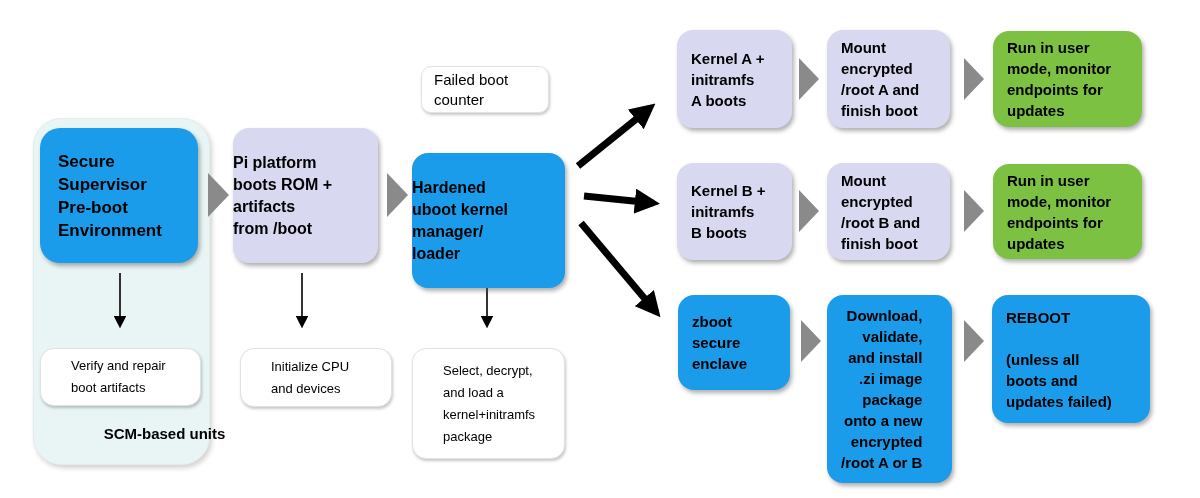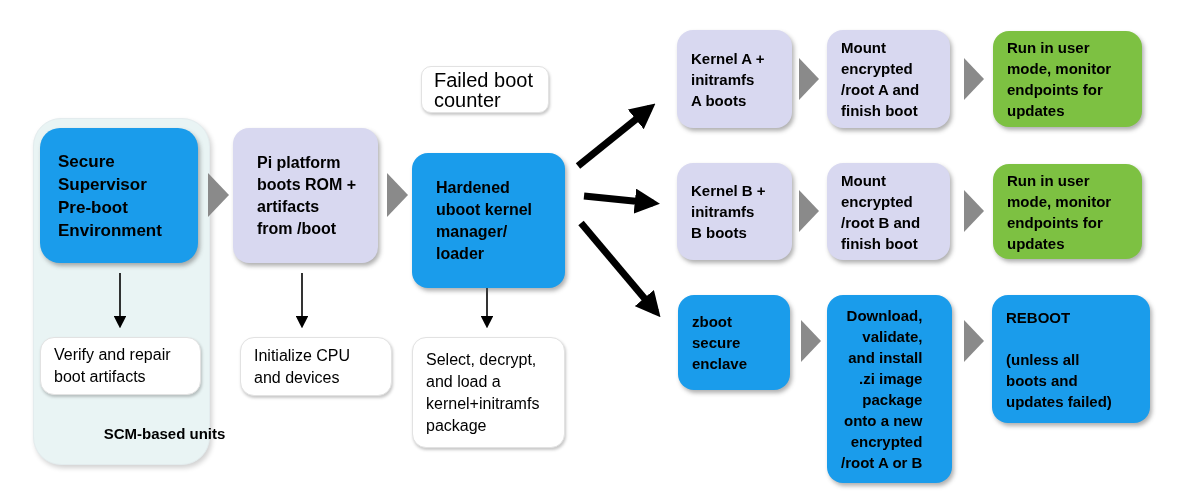--- a/index.html
+++ b/index.html
@@ -19,24 +19,24 @@
     box-shadow:2px 3px 4px rgba(80,80,80,0.45);
   }
   .blue{background:var(--blue,#1a9ceb);}
   .purple{background:var(--purple,#d8d8f0);}
   .green{background:var(--green,#7dc142);}
   .white{
     background:#fff;font-weight:400;border:1px solid #e2e2e2;
     box-shadow:1px 2px 3px rgba(0,0,0,0.22);border-radius:14px;
   }
   .big{font-size:17px;line-height:23px;border-radius:20px;padding-left:18px;padding-right:8px;}
-  .mid{font-size:16px;line-height:22px;padding-left:24px;padding-right:8px;}
+  .mid{font-size:16px;line-height:22px;padding-left:0;padding-right:8px;}
   .small{font-size:15px;line-height:21px;padding-left:14px;padding-right:6px;}
-  .wtext{font-size:16px;line-height:22px;padding-left:13px;padding-right:6px;}
-  .counter{font-size:20px;line-height:20px;border-radius:10px;padding-left:12px;}
+  .wtext{font-size:13px;line-height:22px;padding-left:30px;padding-right:6px;margin-top:11px;}
+  .counter{font-size:15px;line-height:20px;border-radius:10px;padding-left:12px;}
   .scm-label{
     position:absolute;text-align:center;font-weight:700;font-size:15px;padding-left:44px;
   }
   .tri{
     position:absolute;width:0;height:0;
     border-top:22px solid transparent;border-bottom:22px solid transparent;
     border-left:21px solid var(--arrow_gray,#8a8a8a);
   }
   .tri.sm{
     border-top:21px solid transparent;border-bottom:21px solid transparent;

